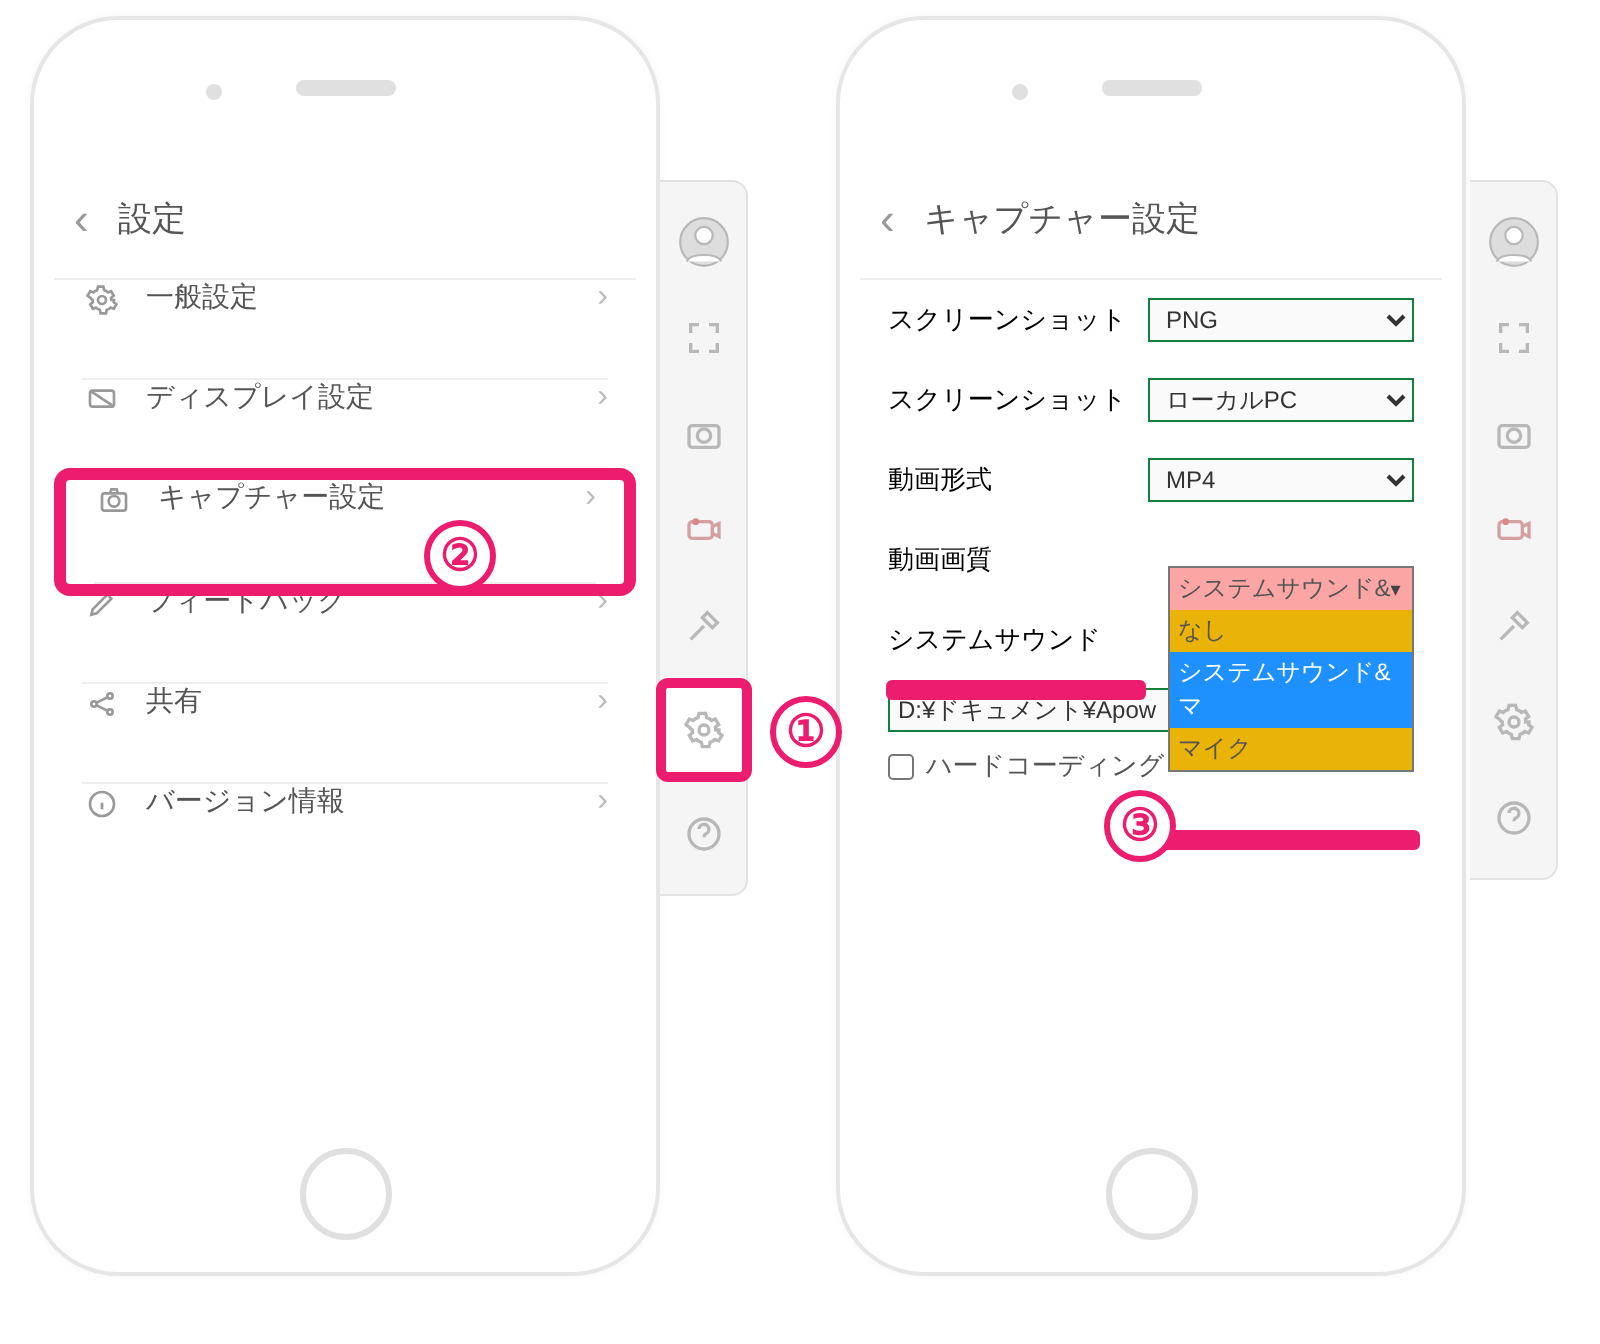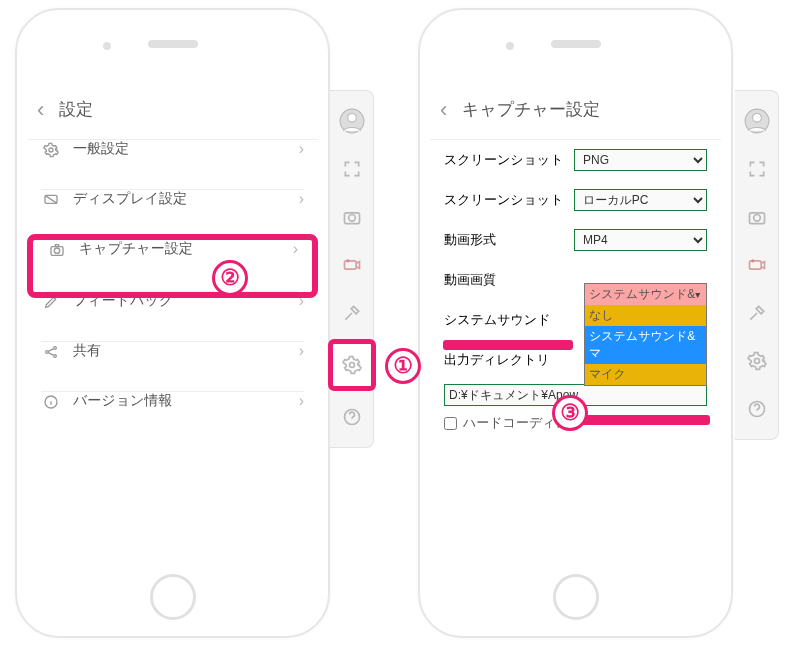--- a/index.html
+++ b/index.html
@@ -331,23 +331,20 @@
         <option>MP4</option>
       </select>
     </div>
     <div class="form-row">
       <span class="flab">動画画質</span>
     </div>
     <div class="form-row">
       <span class="flab">システムサウンド</span>
       <div style="flex:1"></div>
     </div>
-    <div class="form-row">
-      <span class="flab">出力ディレクトリ</span>
-    </div>
     <div class="form-row" style="height:30px;padding-top:0;">
       <input type="text" value="D:¥ドキュメント¥Apow" style="">
     </div>
     <div class="chk-row">
       <input type="checkbox" style="">
       <span>ハードコーディング</span>
     </div>
 
     <div class="dropdown">
       <div class="dcur">

